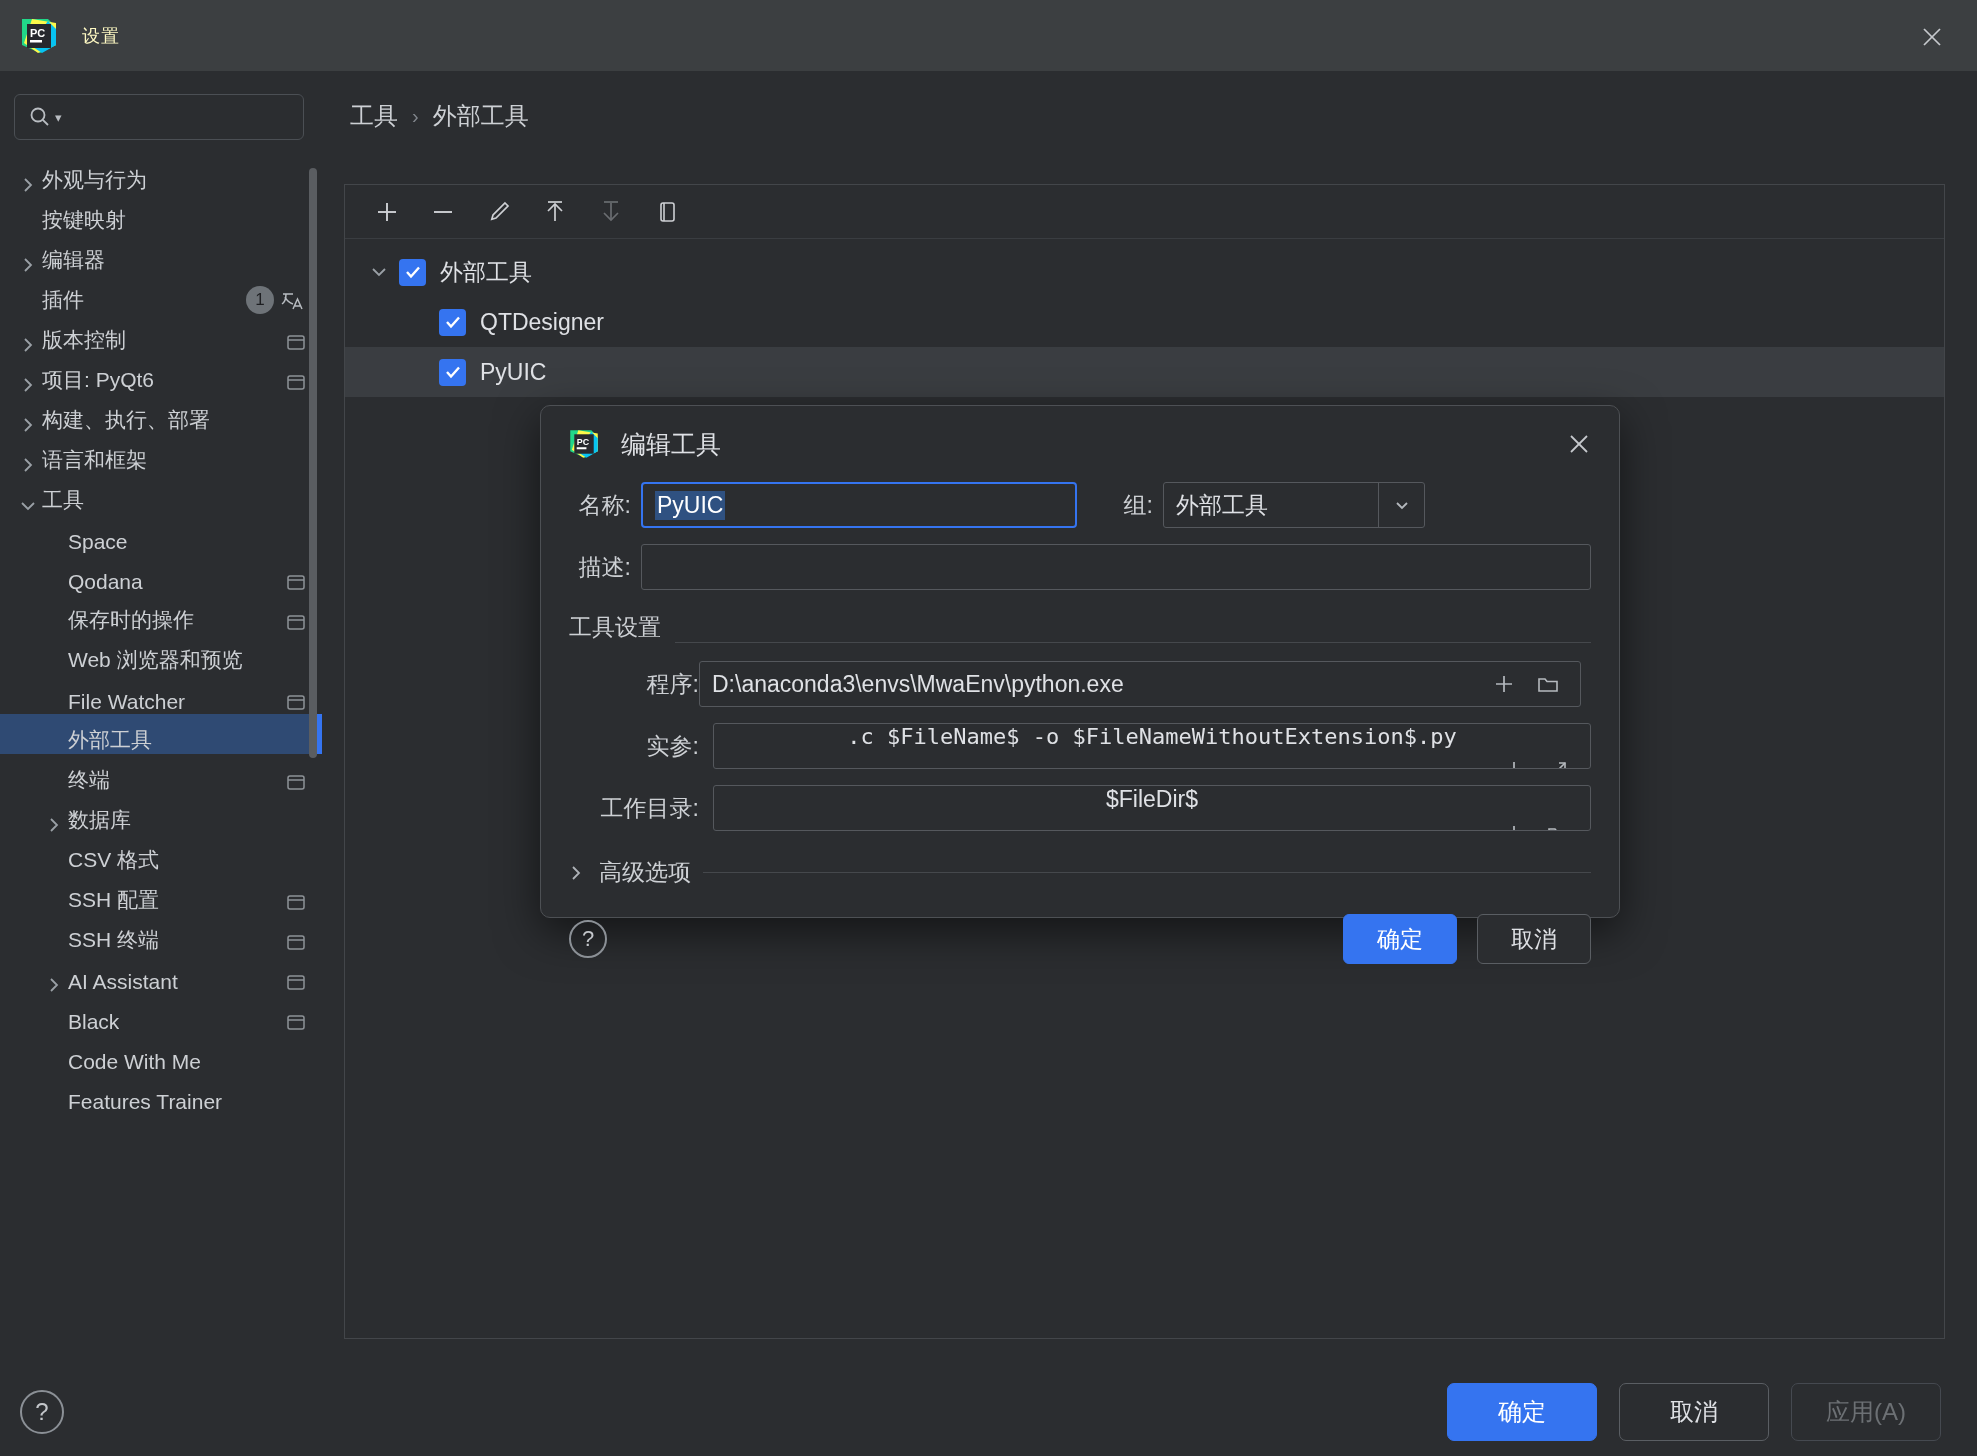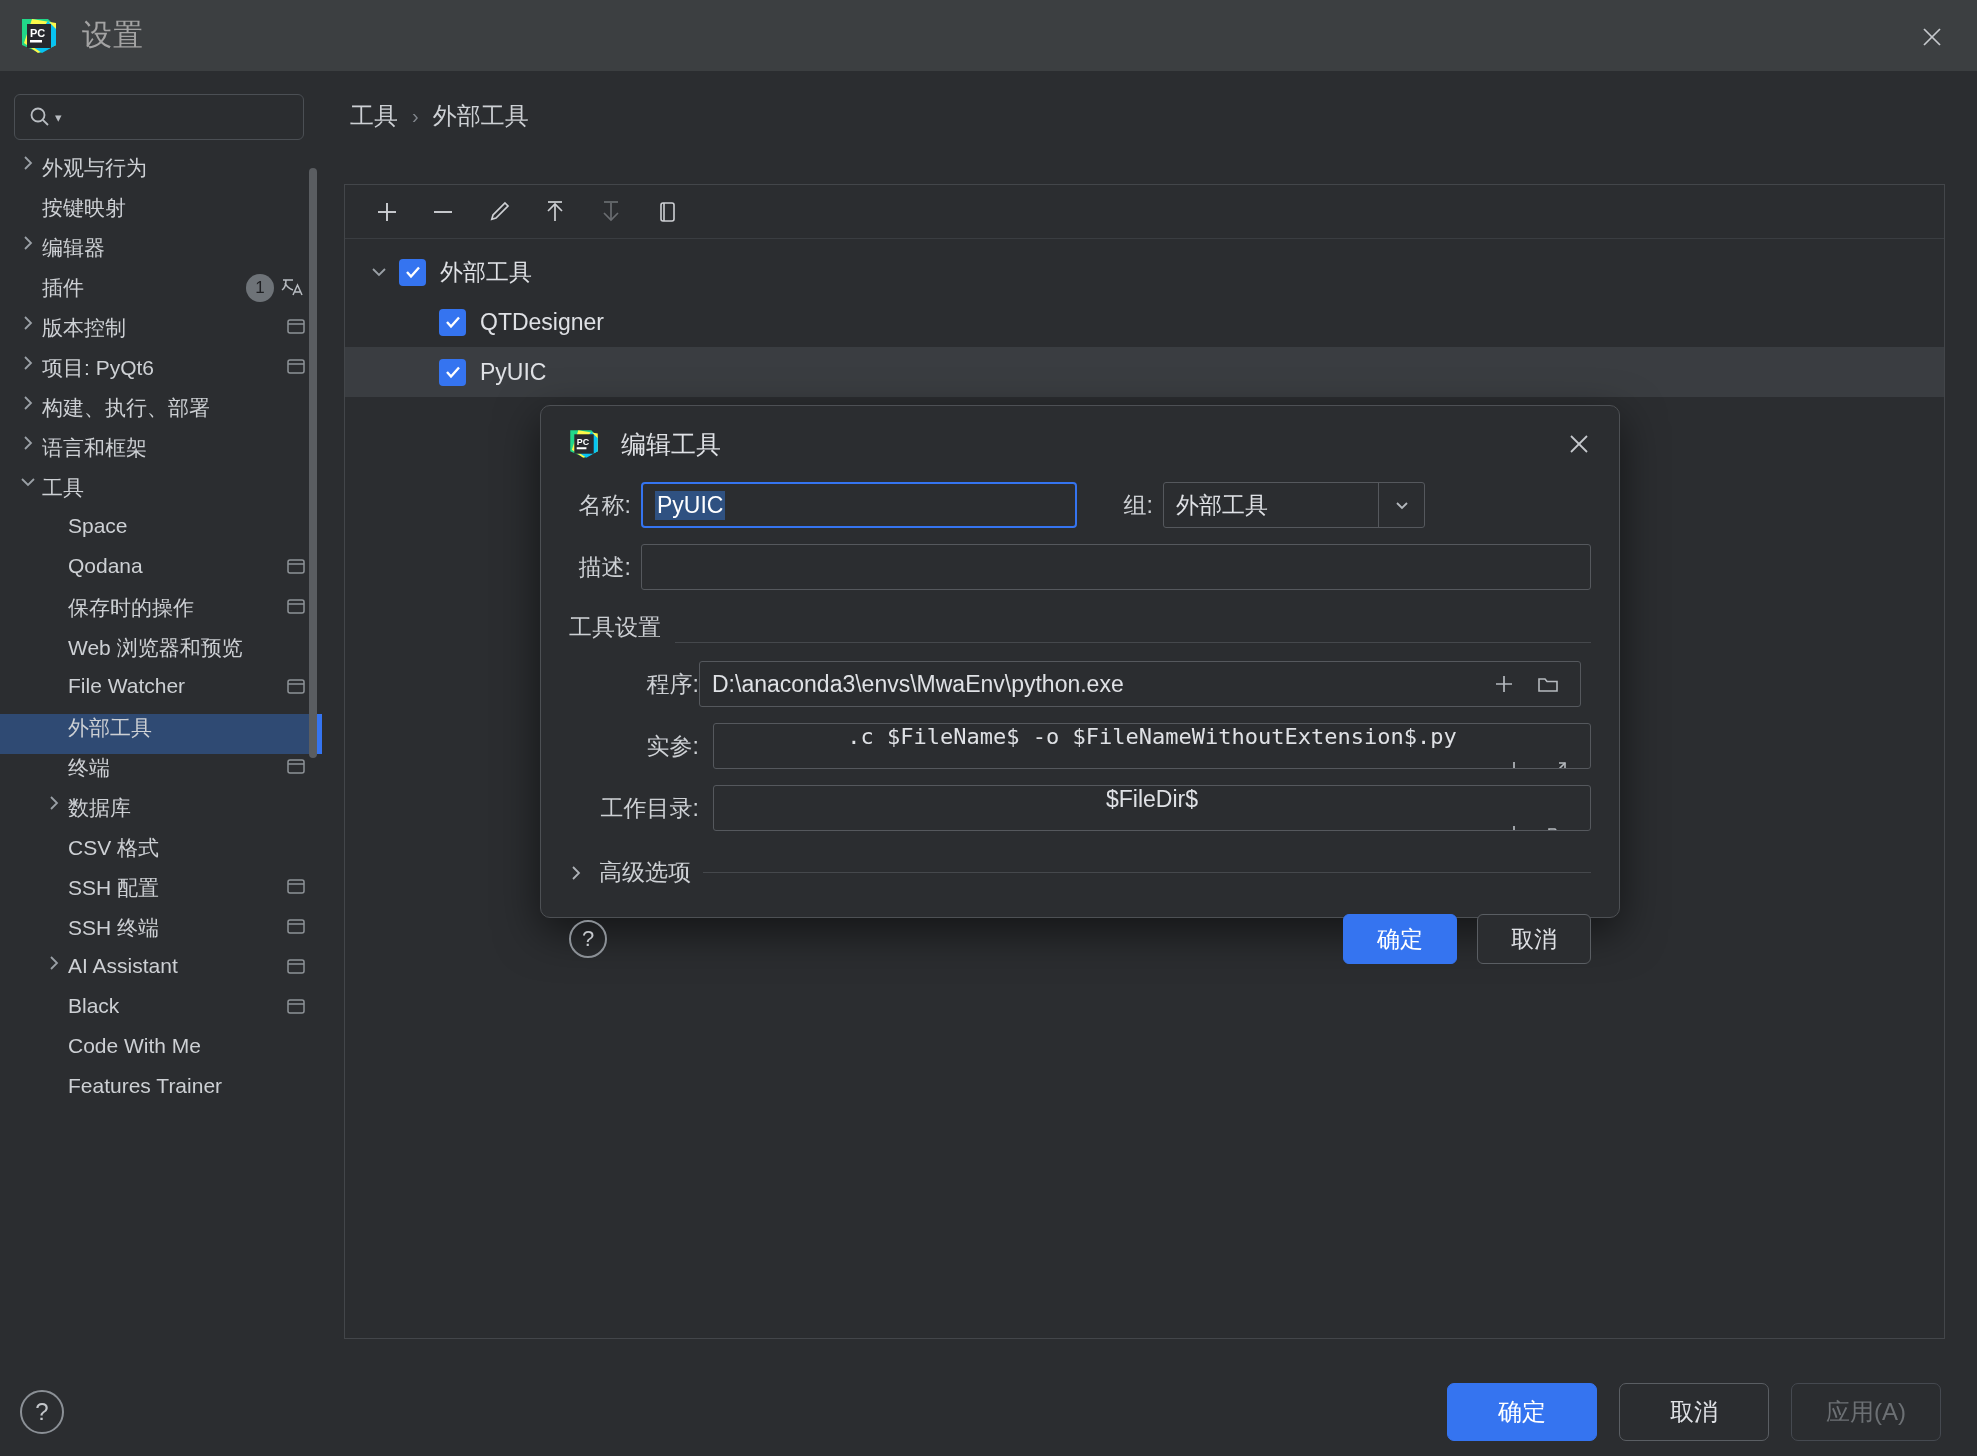--- a/index.html
+++ b/index.html
@@ -14,21 +14,21 @@
 
   
   .titlebar {
     position: absolute; top: 0; left: 0; width: 1977px; height: 72px;
     background: #3c3f41; display: flex; align-items: center; padding-left: 18px;
     border-bottom: 1px solid #2b2d30;
   }
   .pc-logo { width: 42px; height: 42px; position: relative; flex: none; }
   .pc-logo svg { display: block; }
   .win-title {
-    font-size: 30px; color: #a3a3a3; margin-left: 22px; letter-spacing: 1px;
+    font-size: 18px; color: #fef9c3; margin-left: 22px; letter-spacing: 1px;
   }
   .win-close {
     position: absolute; right: 26px; top: 18px; width: 38px; height: 38px;
     display: flex; align-items: center; justify-content: center; cursor: pointer;
   }
 
   
   .sidebar {
     position: absolute; left: 0; top: 72px; width: 322px; height: 1295px;
     background: #2b2d30; overflow: hidden;
@@ -39,21 +39,21 @@
     background: #2b2d30; display: flex; align-items: center; padding: 0 12px;
   }
   .search-icon { width: 26px; height: 26px; flex: none; }
   .search-input {
     background: transparent; border: none; outline: none; color: #dfe1e5;
     font-size: 17px; width: 100%; margin-left: 8px;
     font-family: "Liberation Sans", sans-serif;
   }
   .tree { margin-top: 14px; position: relative; }
   .tree-row {
-    height: 40px; display: flex; align-items: flex-start; position: relative;
+    height: 40px; display: flex; align-items: flex-end; position: relative;
     font-size: 21px; color: #cdd0d4; cursor: pointer; padding-right: 14px;
   }
   .tree-row.selected { background: #2f4a73; }
   .tree-row.selected::after {
     content: ""; position: absolute; right: 0; top: 0; width: 5px; height: 100%;
     background: #3574f0;
   }
   .chev { width: 28px; flex: none; display: flex; align-items: center; justify-content: center; color: #9aa0a6; }
   .tree-label { white-space: nowrap; overflow: hidden; }
   .tree-spacer { flex: 1 1 auto; }

